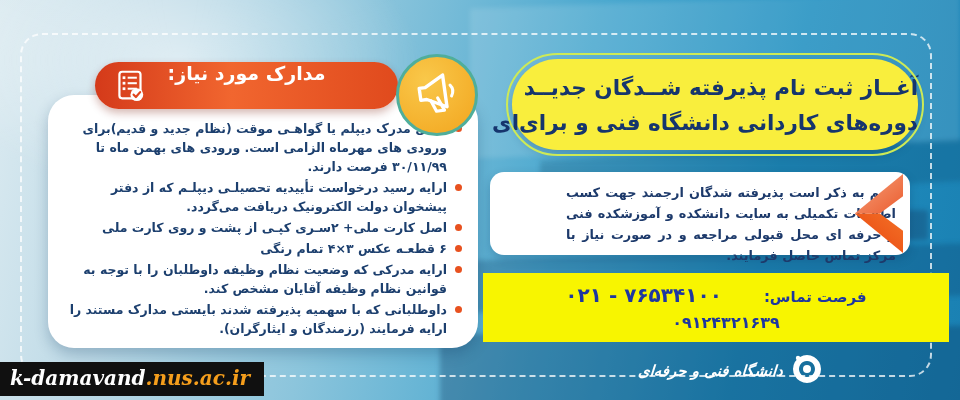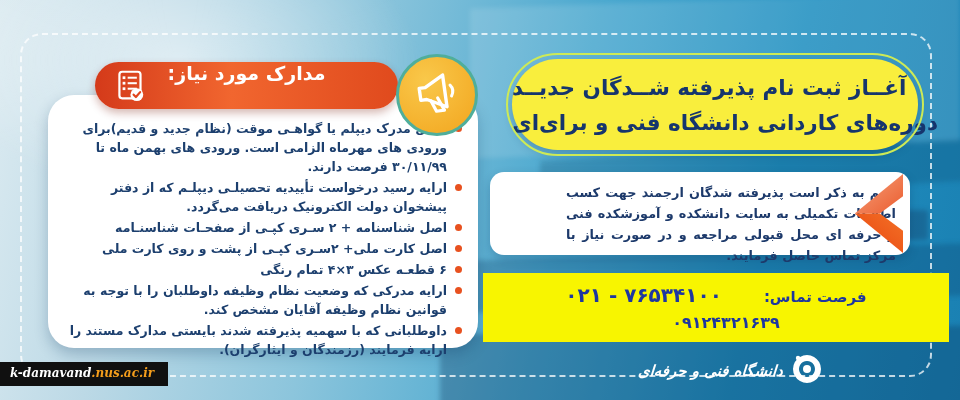--- a/index.html
+++ b/index.html
@@ -54,21 +54,21 @@
     background:radial-gradient(circle at 35% 30%,#f9c84a,#f2a51e);
     border:3px solid #4fae9b;box-sizing:border-box;z-index:4;
     display:flex;align-items:center;justify-content:center;
   }
   .megaphone-badge svg{transform:rotate(-8deg);}
 
   
   .title-pill{
     position:absolute;left:512px;top:59px;width:406px;height:91px;border-radius:46px;
     background:#f9ee3d;outline:2px solid #cdea56;outline-offset:4px;
-    display:flex;flex-direction:column;align-items:flex-start;justify-content:center;
+    display:flex;flex-direction:column;align-items:flex-end;justify-content:center;
     box-shadow:0 5px 10px rgba(10,50,90,.25);
   }
   .title-line{direction:rtl;color:#16356d;font-size:21.5px;font-weight:bold;line-height:35px;white-space:nowrap;}
 
   
   .notice-box{
     position:absolute;left:490px;top:172px;width:420px;height:83px;background:#ffffff;
     border-radius:14px;box-shadow:0 4px 10px rgba(10,50,90,.25);
   }
   .notice-text{
@@ -88,21 +88,21 @@
   .phone-number{color:#1e37a0;font-size:20px;font-weight:bold;letter-spacing:2px;}
   .phone-line2{text-align:center;color:#1e37a0;font-size:16px;font-weight:bold;letter-spacing:3px;padding-left:20px;}
 
   
   .uni-logo{
     position:absolute;left:638px;top:352px;display:flex;align-items:center;gap:7px;color:#ffffff;
   }
   .uni-logo-text{direction:rtl;font-size:15px;font-weight:bold;font-style:italic;transform:skewX(-4deg);}
   .watermark{
     position:absolute;left:0;top:362px;background:#101010;padding:4px 14px 6px 10px;
-    font-family:"DejaVu Serif","Liberation Serif",serif;font-style:italic;font-weight:bold;font-size:12px;
+    font-family:"DejaVu Serif","Liberation Serif",serif;font-style:italic;font-weight:bold;font-size:20px;
   }
   .wm-site{color:#ffffff;}
   .wm-domain{color:#f59e1c;}
 </style>
 </head>
 <body>
 
 <div class="stage">
 
   <div class="bg-photo">
@@ -116,21 +116,20 @@
     <div class="bg-shape bg-mon2"></div>
     <div class="bg-shape bg-mon3"></div>
   </div>
 
   <div class="dashed-frame"></div>
 
   <div class="docs-card">
     <ul class="docs-list">
       <li><span>اصـل مدرک دیپلم یا گواهـی موقت (نظام جدید و قدیم)برای ورودی های مهرماه الزامی است. ورودی های بهمن ماه تا ۳۰/۱۱/۹۹ فرصت دارند.</span></li>
       <li><span>ارایه رسید درخواست تأییدیه تحصیلـی دیپلـم که از دفتر پیشخوان دولت الکترونیک دریافت می‌گردد.</span></li>
-      <li><span>اصل شناسنامه + ۲ سـری کپـی از صفحـات شناسنـامه</span></li>
       <li><span>اصل کارت ملی+ ۲سـری کپـی از پشت و روی کارت ملی</span></li>
       <li><span>۶ قطعـه عکس ۳×۴ تمام رنگی</span></li>
       <li><span>ارایه مدرکی که وضعیت نظام وظیفه داوطلبان را با توجه به قوانین نظام وظیفه آقایان مشخص کند.</span></li>
       <li><span>داوطلبانی که با سهمیه پذیرفته شدند بایستی مدارک مستند را ارایه فرمایند (رزمندگان و ایثارگران).</span></li>
     </ul>
   </div>
 
   <div class="docs-header">
     <span class="checklist-icon">
       <svg width="33" height="33" viewBox="0 0 36 36">

